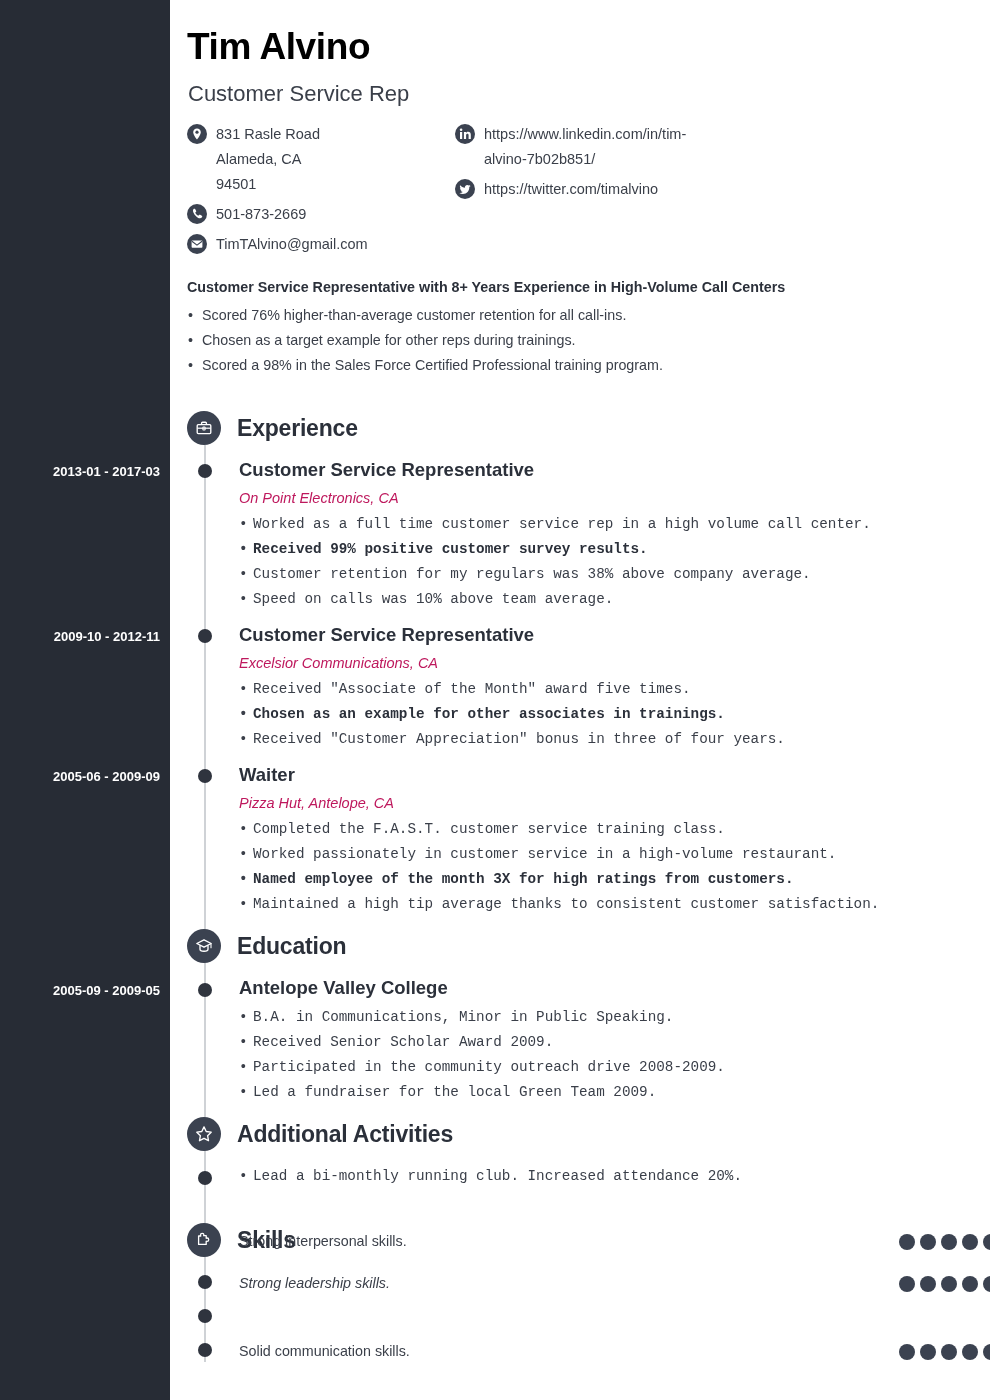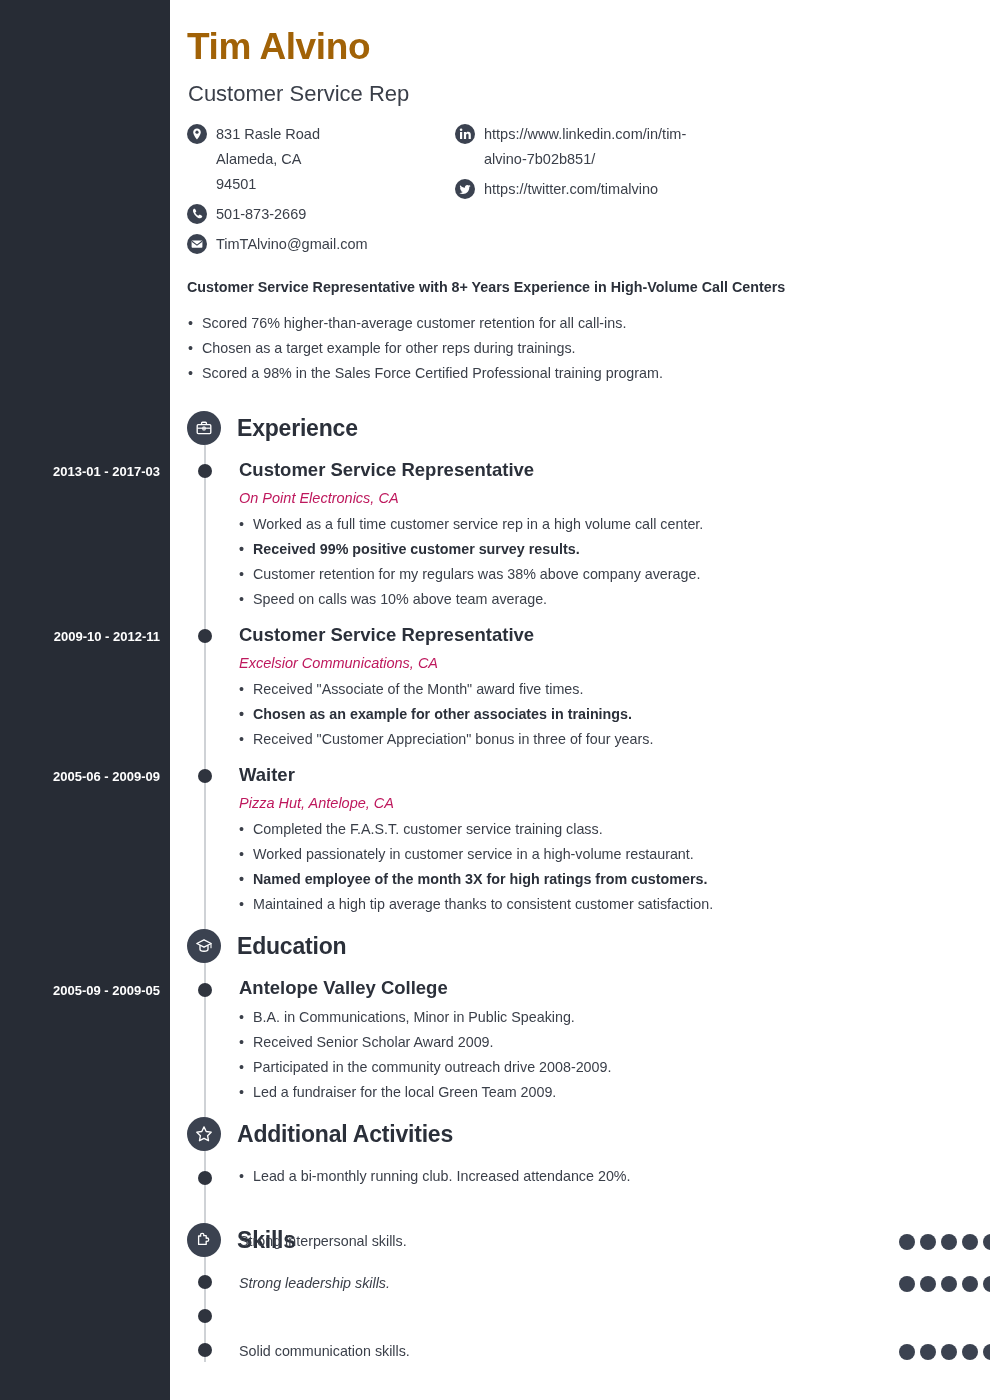--- a/index.html
+++ b/index.html
@@ -19,42 +19,42 @@
     background: #272c35;
   }
 
   
   .content { position: absolute; left: 170px; top: 0; width: 820px; height: 1400px; }
 
   
   .name {
     position: absolute; left: 17px; top: 27px;
     font-size: 37px; font-weight: bold; letter-spacing: -0.4px;
-    color: #a16207; line-height: 1.1;
+    color: #000000; line-height: 1.1;
   }
   .jobtitle {
     position: absolute; left: 18px; top: 81px;
     font-size: 22px; font-weight: normal; color: #3a3f49;
   }
 
   
   .contact-left { position: absolute; left: 17px; top: 122px; width: 265px; }
   .contact-right { position: absolute; left: 285px; top: 122px; width: 400px; }
   .c-row { display: flex; align-items: flex-start; margin-bottom: 5px; }
   .c-icon {
     width: 20px; height: 20px; flex: 0 0 20px;
     margin-right: 9px; margin-top: 2px;
   }
   .c-icon svg { display: block; width: 20px; height: 20px; }
   .c-text { font-size: 14.5px; line-height: 25px; color: #3a3f49; }
   .c-text div { white-space: nowrap; }
 
   
   .summary { position: absolute; left: 17px; top: 279px; width: 660px; }
-  .summary-title { font-size: 14.3px; font-weight: bold; color: #2b303a; margin-bottom: 16px; }
+  .summary-title { font-size: 14.3px; font-weight: bold; color: #2b303a; margin-bottom: 8px; }
   .summary-list { list-style: none; }
   .summary-list li {
     font-size: 14.3px; color: #3a3f49; line-height: 25px;
     padding-left: 15px; position: relative;
   }
   .summary-list li::before {
     content: "\2022"; position: absolute; left: 1px; top: 0; color: #3a3f49;
   }
 
   
@@ -83,21 +83,21 @@
 
   .date-label {
     position: absolute; right: 830px;
     font-size: 13px; font-weight: bold; color: #ffffff;
     white-space: nowrap;
   }
 
   .entry { position: absolute; left: 239px; width: 700px; }
   .entry-title { font-size: 18.5px; font-weight: bold; color: #2b303a; line-height: 1.2; }
   .entry-sub { font-size: 14.5px; font-style: italic; color: #be185d; margin-top: 9px; }
-  .entry-list { list-style: none; margin-top: 6px; }
+  .entry-list { list-style: none; margin-top: 6px; font-family: Liberation Mono, monospace; }
   .entry-list li {
     font-size: 14.3px; color: #3a3f49; line-height: 25px;
     padding-left: 14px; position: relative;
   }
   .entry-list li::before {
     content: "\2022"; position: absolute; left: 0; top: 0; color: #3a3f49;
   }
   .entry-list li.bold { font-weight: bold; color: #2b303a; }
 
   

